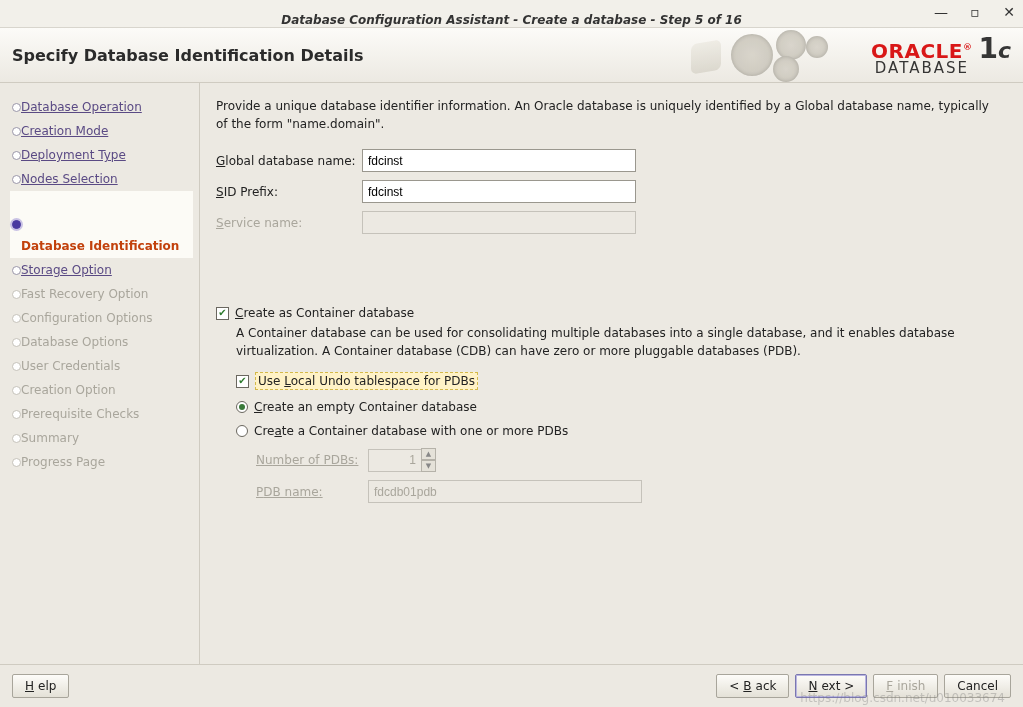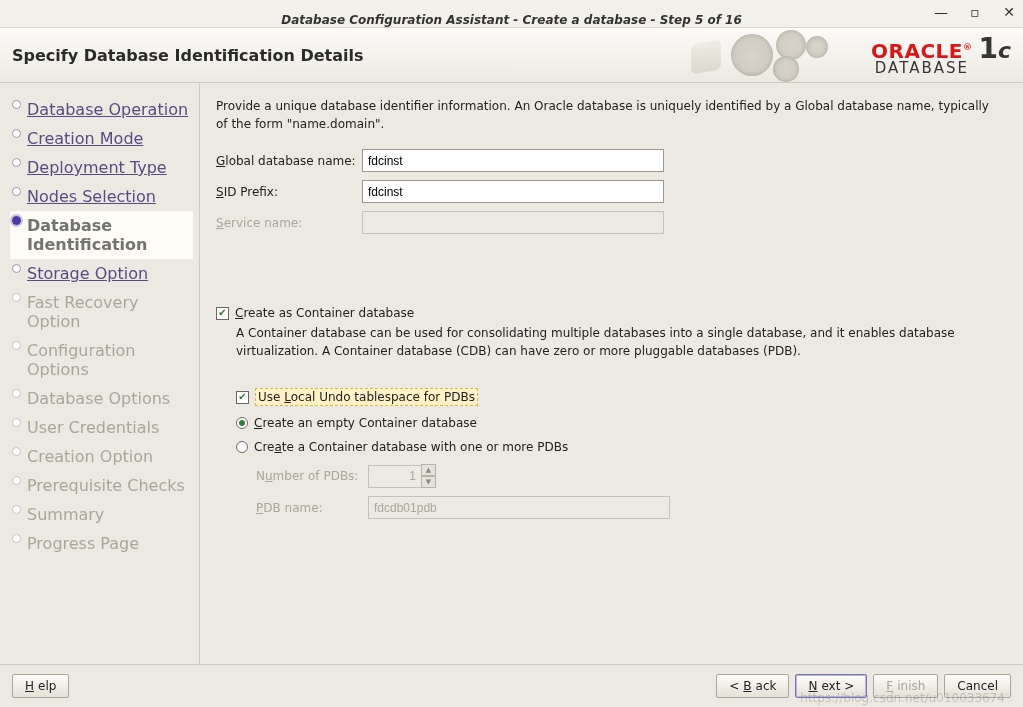--- a/index.html
+++ b/index.html
@@ -21,49 +21,49 @@
   .cyl { width:30px; height:30px; position:absolute; left:-30px; top:14px; background:linear-gradient(#e9e6dd,#d0ccc0); border-radius:6px; transform:skewY(-10deg); opacity:.7; }
   .oracle-logo { display:flex; flex-direction:column; align-items:flex-end; justify-content:center; line-height:1; }
   .oracle-row { display:flex; align-items:baseline; gap:6px; }
   .oracle-word { color:#d60000; font-weight:bold; font-size:20px; letter-spacing:0.5px; }
   .oracle-reg { font-size:9px; color:#d60000; vertical-align:super; }
   .oracle-12c { font-size:28px; font-weight:bold; color:#222; }
   .oracle-12c .c { font-style:italic; font-size:22px; }
   .oracle-sub { font-size:15px; letter-spacing:2px; color:#222; margin-top:-2px; margin-right:42px;}
   .body { flex:1; display:flex; border-bottom:1px solid #cfcbc1; }
   .sidebar { width:200px; border-right:1px solid #cfcbc1; padding:12px 6px 12px 10px; }
-  .step { display:flex; gap:6px; padding:5px 2px; font-size:16px; }
+  .step { display:flex; align-items:center; gap:0; padding:5px 2px; font-size:12px; }
   .step .dot { width:9px; height:9px; border-radius:50%; background:#fff; border:1px solid #9a96a8; flex-shrink:0; }
   .step.visited .label { color:#5a4a84; text-decoration:underline; cursor:pointer; }
   .step.current { background:#fcfbf6; }
-  .step.current .label { color:#737373; font-weight:bold; }
+  .step.current .label { color:#c2410c; font-weight:bold;margin-top:43px; }
   .step.current .dot { background:#4a3aa0; border-color:#4a3aa0; box-shadow:0 0 0 2px #c9c2e4; }
   .step.future .label { color:#a9a69c; }
   .step.future .dot { background:#fff; border-color:#c5c2ba; }
   .main { flex:1; padding:14px 20px 10px 16px; overflow:auto; }
   .intro { color:#222; line-height:1.5; margin-bottom:16px; }
   .form-row { display:flex; align-items:center; margin-bottom:8px; }
   .form-row .lbl { width:146px; color:#222; }
   .form-row.disabled .lbl { color:#a9a69c; }
   .und { text-decoration:underline; }
-  input[type=text] { width:302px; height:23px; border:1px solid #9a978e; background:#fff; padding:2px 5px; font-size:12px; }
+  input[type=text] { width:274px; height:23px; border:1px solid #9a978e; background:#fff; padding:2px 5px; font-size:12px; }
   input[type=text].disabled { background:#ece9e2; color:#a9a69c; border-color:#c5c2ba; }
   input[type=text].short { width:54px; text-align:right; }
   .spacer-lg { height:64px; }
   .chk-row { display:flex; align-items:center; gap:6px; margin-bottom:4px; }
   .chk { width:13px; height:13px; border:1px solid #6a675f; background:#fff; display:inline-flex; align-items:center; justify-content:center; font-size:10px; color:#2d7a2d; line-height:1; }
   .chk.checked::after { content:"✔"; }
   .radio { width:12px; height:12px; border:1px solid #6a675f; border-radius:50%; background:#fff; display:inline-flex; align-items:center; justify-content:center; }
   .radio.checked::after { content:""; width:6px; height:6px; border-radius:50%; background:#3a7a3a; }
-  .desc-block { margin-left:20px; line-height:1.5; margin-bottom:28px;}
+  .desc-block { margin-left:20px; line-height:1.5; margin-bottom:12px;}
   .sub-block { margin-left:20px; }
   .sub-block .chk-row { margin-bottom:10px; }
   .hl { background:#fff2c6; padding:1px 2px; border:1px dashed #d4b94a; }
   .pdb-fields { margin-left:20px; margin-top:6px; }
-  .pdb-fields .form-row .lbl { width:112px; color:#a9a69c; }
+  .pdb-fields .form-row .lbl { width:112px; color:#a9a69c;text-decoration:underline; }
   .spinner-btns { display:flex; flex-direction:column; margin-left:-1px; }
   .sp-btn { width:15px; height:12px; border:1px solid #b5b2a9; background:#e5e2d9; font-size:7px; display:flex; align-items:center; justify-content:center; color:#888;}
   .footer { height:42px; display:flex; align-items:center; justify-content:space-between; padding:0 12px; }
   .btn { height:24px; border:1px solid #a8a59b; background:linear-gradient(#fdfcf9,#e4e1d7); padding:0 12px; display:inline-flex; align-items:center; gap:4px; font-size:12px; color:#222; border-radius:2px; }
   .btn.disabled { color:#a9a69c; }
   .btn.primary { border-color:#7a77b0; box-shadow:0 0 0 1px #b9b5e0 inset; }
   .right-btns { display:flex; gap:6px; align-items:center;}
   .watermark { position:absolute; right:18px; bottom:2px; color:rgba(120,120,120,.35); font-size:12px; pointer-events:none;margin-top:28px;}
   .wrapper { position:relative; width:1023px; height:707px; }
 </style>

